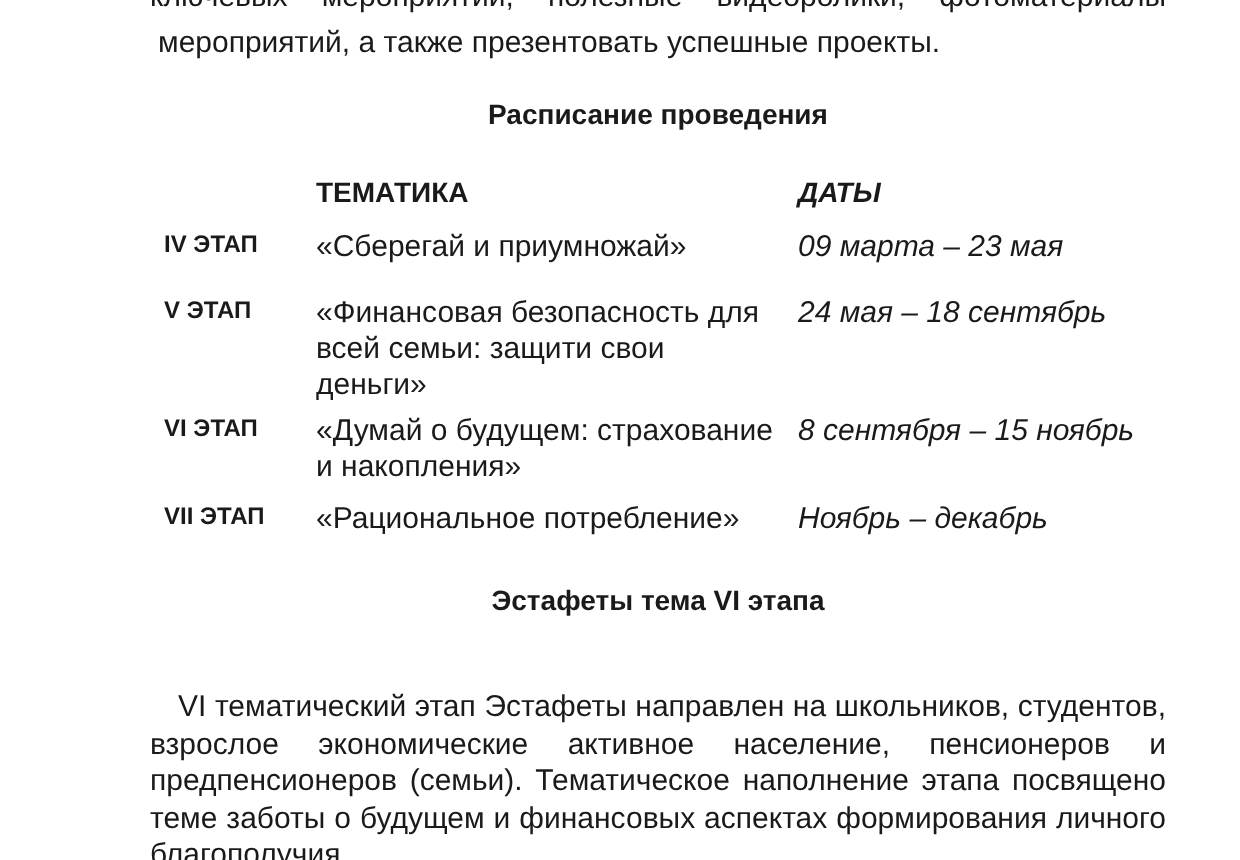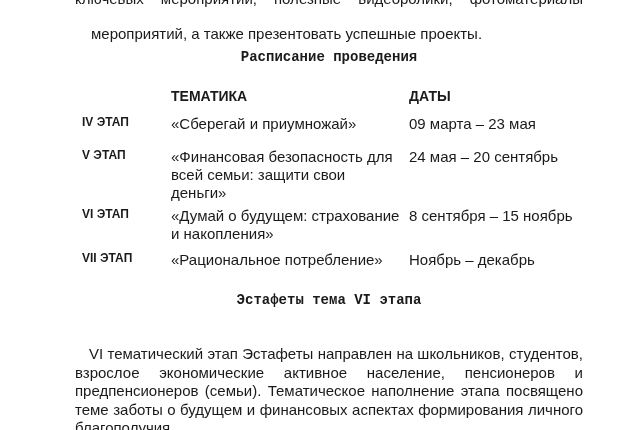--- a/index.html
+++ b/index.html
@@ -5,27 +5,27 @@
   html, body { margin: 0; padding: 0; }
   body {
     width: 620px; height: 430px; overflow: hidden;
     background: #ffffff; color: #1a1a1a;
     font-family: "Liberation Sans", "DejaVu Sans", sans-serif;
     font-size: 15px;
     position: relative;
   }
   .page { position: absolute; left: 75px; top: -11px; width: 508px; }
   .intro-line1 { text-align: justify; text-align-last: justify; line-height: 19px; margin: 0; }
-  .intro-line2 { line-height: 19px; margin: 16px; }
-  .heading { text-align: center; font-weight: bold; font-size: 14px; margin: 0; position: absolute; left: 0; width: 100%; font-family: Liberation Mono, monospace; }
+  .intro-line2 { line-height: 19px; margin: 4px; }
+  .heading { text-align: center; font-weight: bold; font-size: 14px; margin: 0; position: absolute; left: 0; width: 100%; }
   .schedule { position: absolute; left: 7px; width: 500px; }
   .row { position: absolute; left: 0; width: 100%; }
   .col-stage { position: absolute; left: 0; font-weight: bold; font-size: 12px; }
-  .col-theme { position: absolute; left: 89px; width: 230px; line-height: 18px; }
-  .col-dates { position: absolute; left: 327px; width: 180px; line-height: 18px; }
+  .col-theme { position: absolute; left: 76px; width: 230px; line-height: 18px; }
+  .col-dates { position: absolute; left: 317px; width: 180px; line-height: 18px; font-style: italic; }
   .hdr { font-weight: bold; font-size: 14px; }
   .body-para { position: absolute; left: 0; width: 508px; text-align: justify; line-height: 18.5px; margin: 0; text-indent: 14px; }
 </style>
 </head>
 <body>
 
 <div class="page">
   <p class="intro-line1" style="position:absolute; top:0; width:508px;">ключевых мероприятий, полезные видеоролики, фотоматериалы</p>
   <p class="intro-line2" style="position:absolute; top:19px; width:508px;">мероприятий, а также презентовать успешные проекты.</p>
 
@@ -38,21 +38,21 @@
       <span class="col-dates hdr">ДАТЫ</span>
     </div>
     <div class="row" style="top:28px;">
       <span class="col-stage">IV ЭТАП</span>
       <span class="col-theme">«Сберегай и приумножай»</span>
       <span class="col-dates">09 марта – 23 мая</span>
     </div>
     <div class="row" style="top:61px;">
       <span class="col-stage">V ЭТАП</span>
       <span class="col-theme">«Финансовая безопасность для всей семьи: защити свои деньги»</span>
-      <span class="col-dates">24 мая – 20 сентябрь</span>
+      <span class="col-dates">24 мая – 18 сентябрь</span>
     </div>
     <div class="row" style="top:120px;">
       <span class="col-stage">VI ЭТАП</span>
       <span class="col-theme">«Думай о будущем: страхование и накопления»</span>
       <span class="col-dates">8 сентября – 15 ноябрь</span>
     </div>
     <div class="row" style="top:164px;">
       <span class="col-stage">VII ЭТАП</span>
       <span class="col-theme">«Рациональное потребление»</span>
       <span class="col-dates">Ноябрь – декабрь</span>

